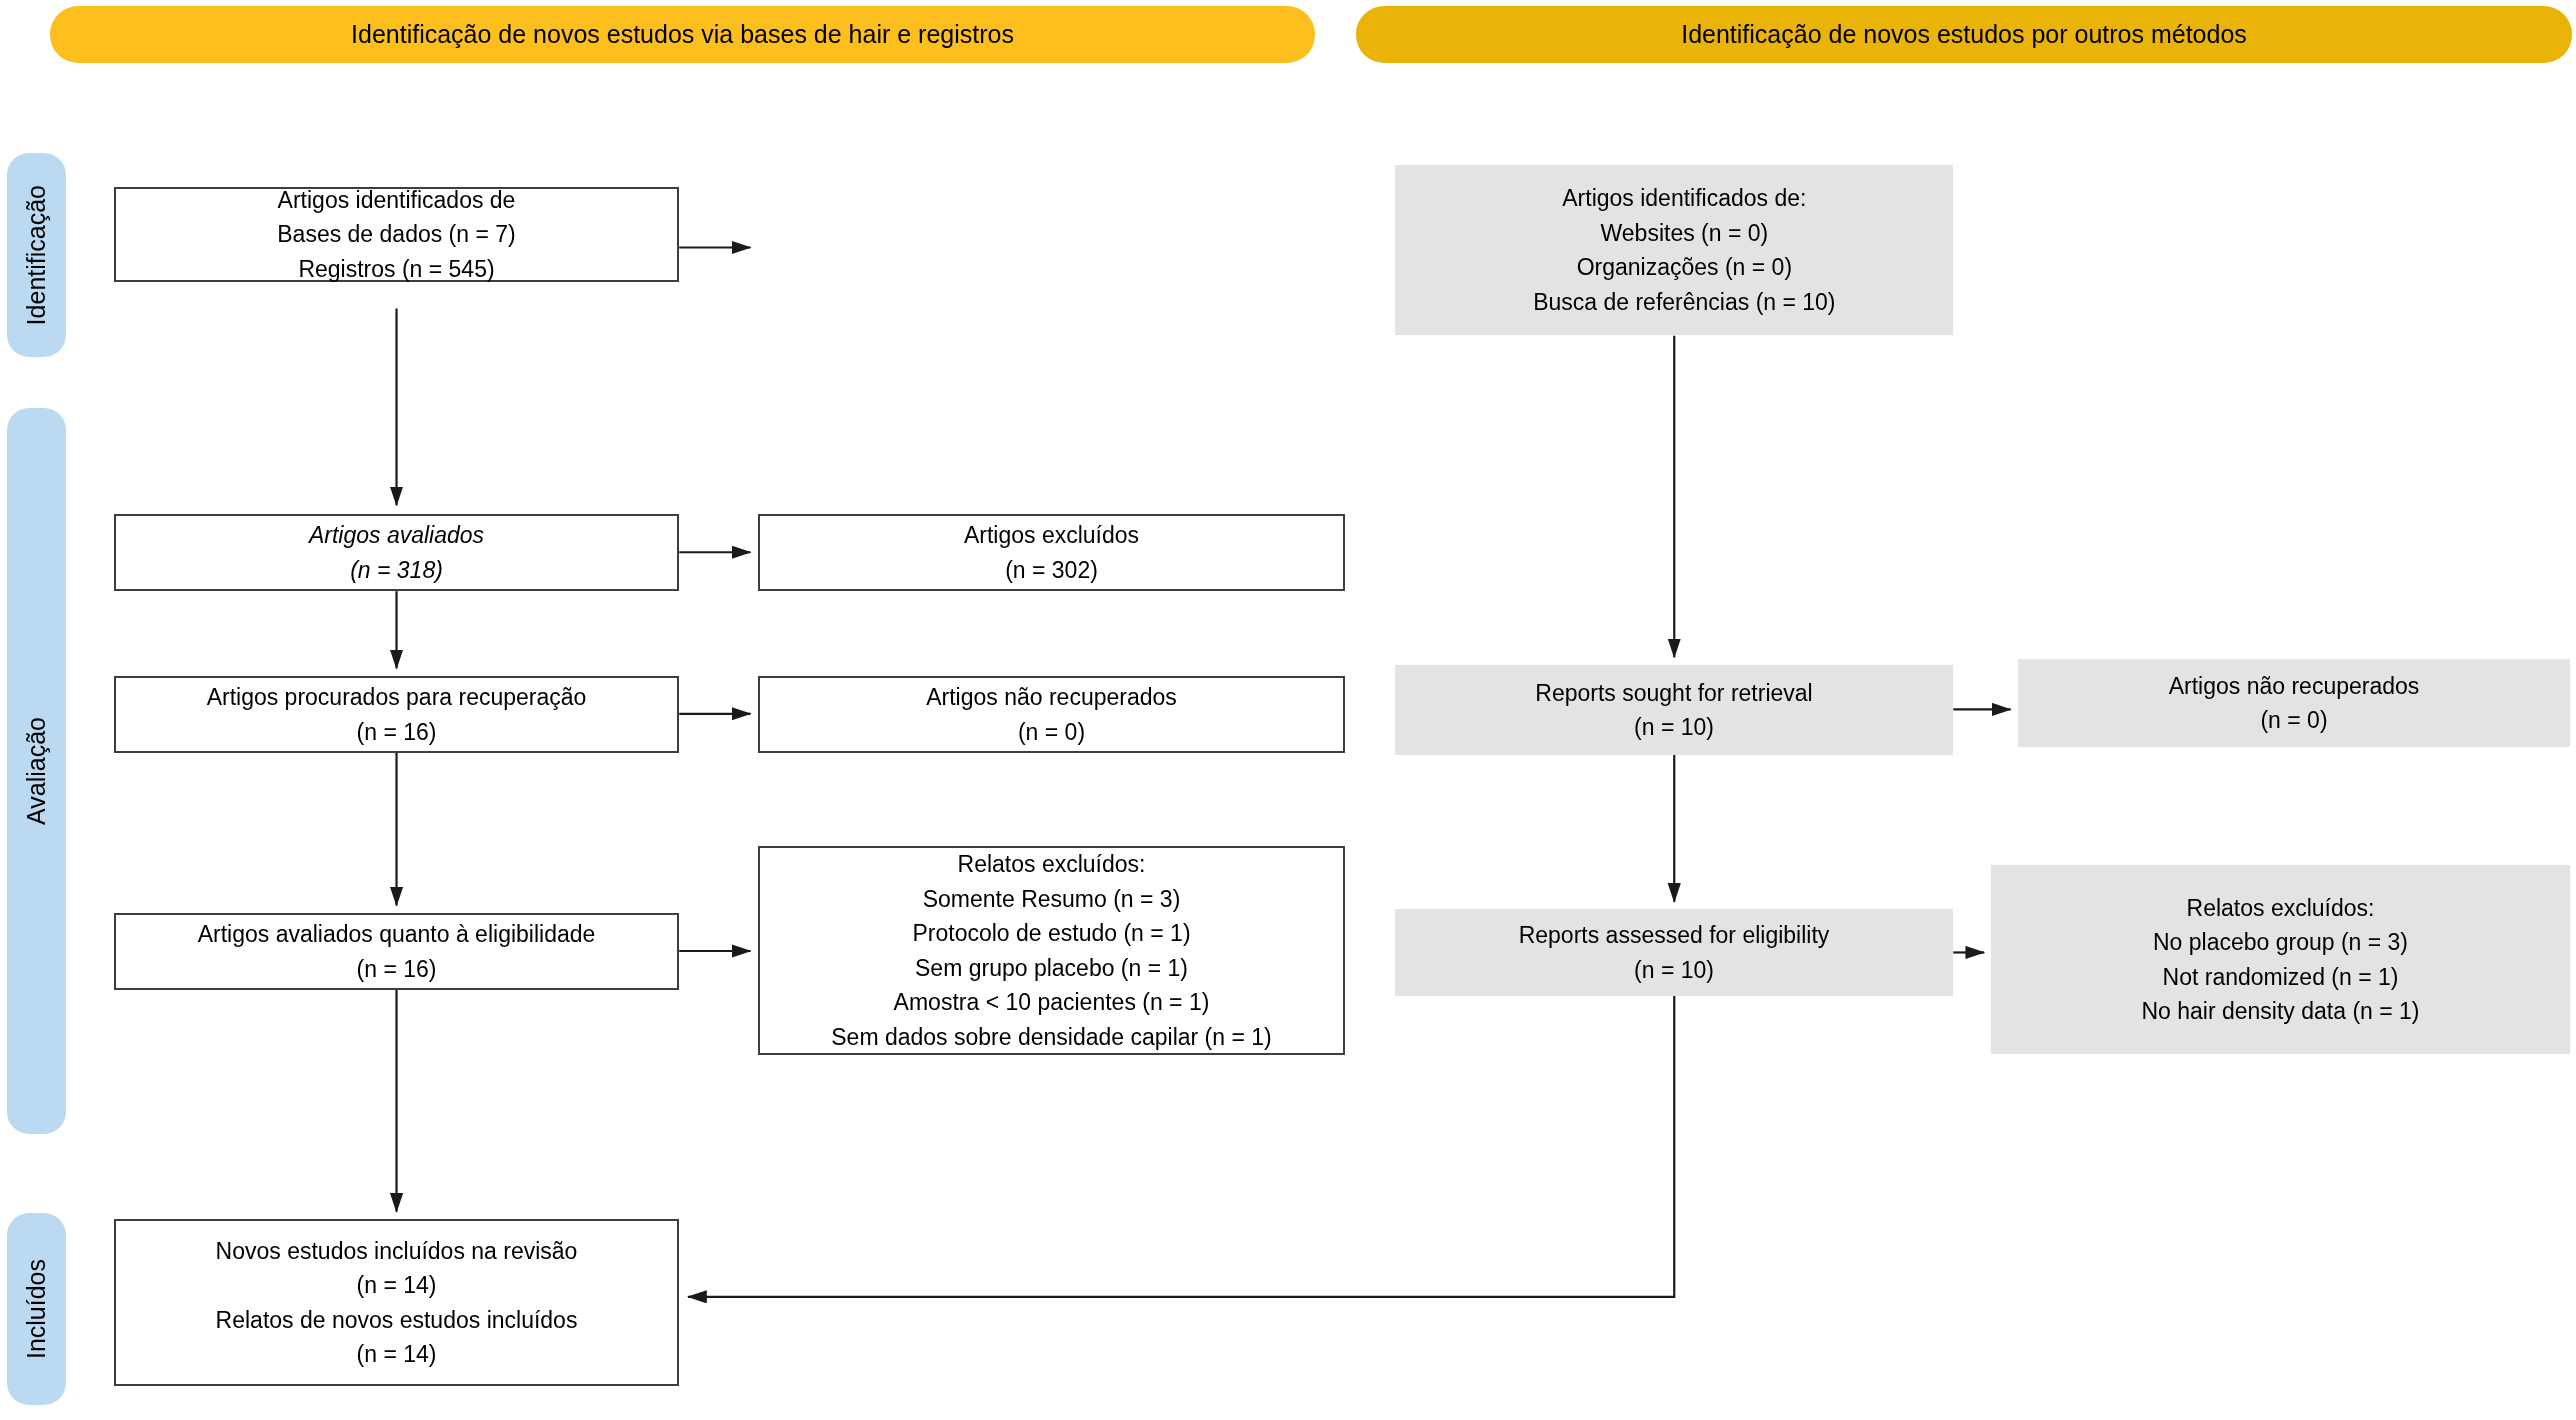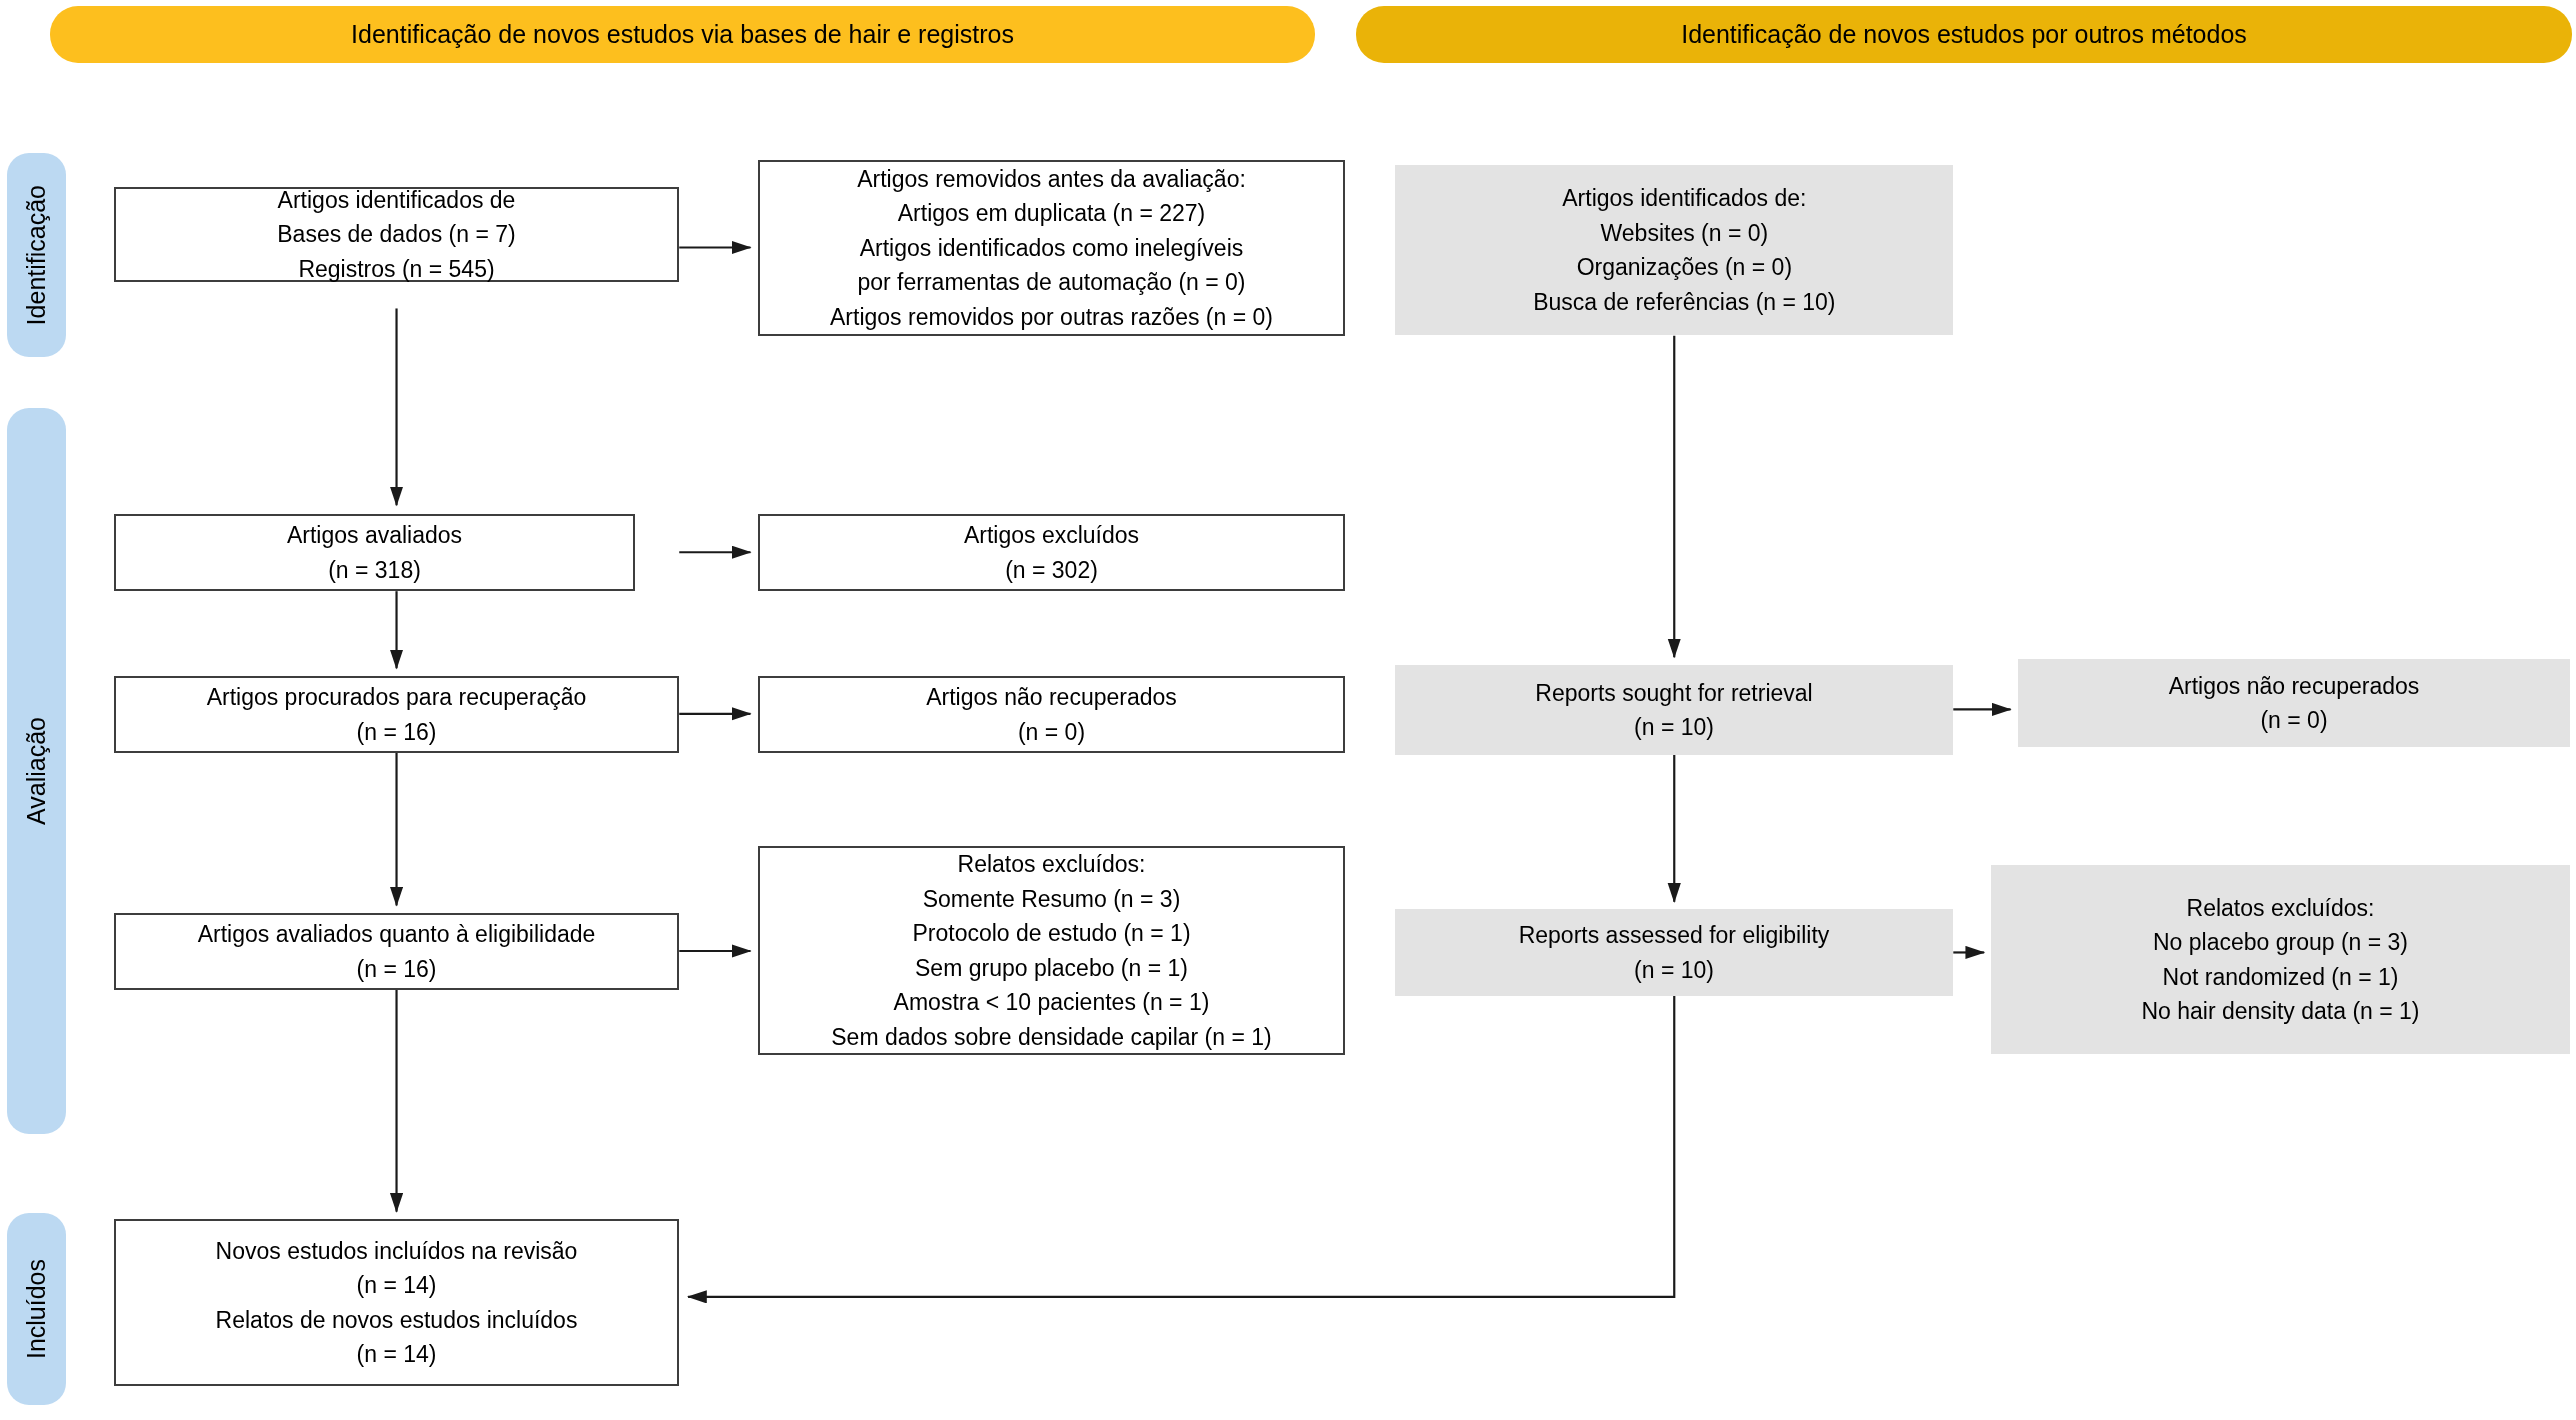--- a/index.html
+++ b/index.html
@@ -110,29 +110,22 @@
   <div class="pill" style="left:7.3px; top:1213px; width:59px; height:192px;">
     <span class="vtext">Incluídos</span>
   </div>
 
   <div class="node white" style="left:114px; top:187px; width:565px; height:95px;">
     <div class="line">Artigos identificados de</div>
     <div class="line">Bases de dados (n = 7)</div>
     <div class="line">Registros (n = 545)</div>
   </div>
 
-  <div class="node white" style="left:758px; top:160px; width:587px; height:176px;">
-    <div class="line">Artigos removidos antes da avaliação:</div>
-    <div class="line">Artigos em duplicata (n = 227)</div>
-    <div class="line">Artigos identificados como inelegíveis</div>
-    <div class="line">por ferramentas de automação (n = 0)</div>
-    <div class="line">Artigos removidos por outras razões (n = 0)</div>
-  </div>
 
-  <div class="node white" style="left:114px; top:514px; width:521px; height:77px;">
+  <div class="node white" style="left:114px; top:514px; width:565px; height:77px;font-style:italic;">
     <div class="line">Artigos avaliados</div>
     <div class="line">(n = 318)</div>
   </div>
 
   <div class="node white" style="left:758px; top:514px; width:587px; height:77px;">
     <div class="line">Artigos excluídos</div>
     <div class="line">(n = 302)</div>
   </div>
 
   <div class="node white" style="left:114px; top:676px; width:565px; height:77px;">

